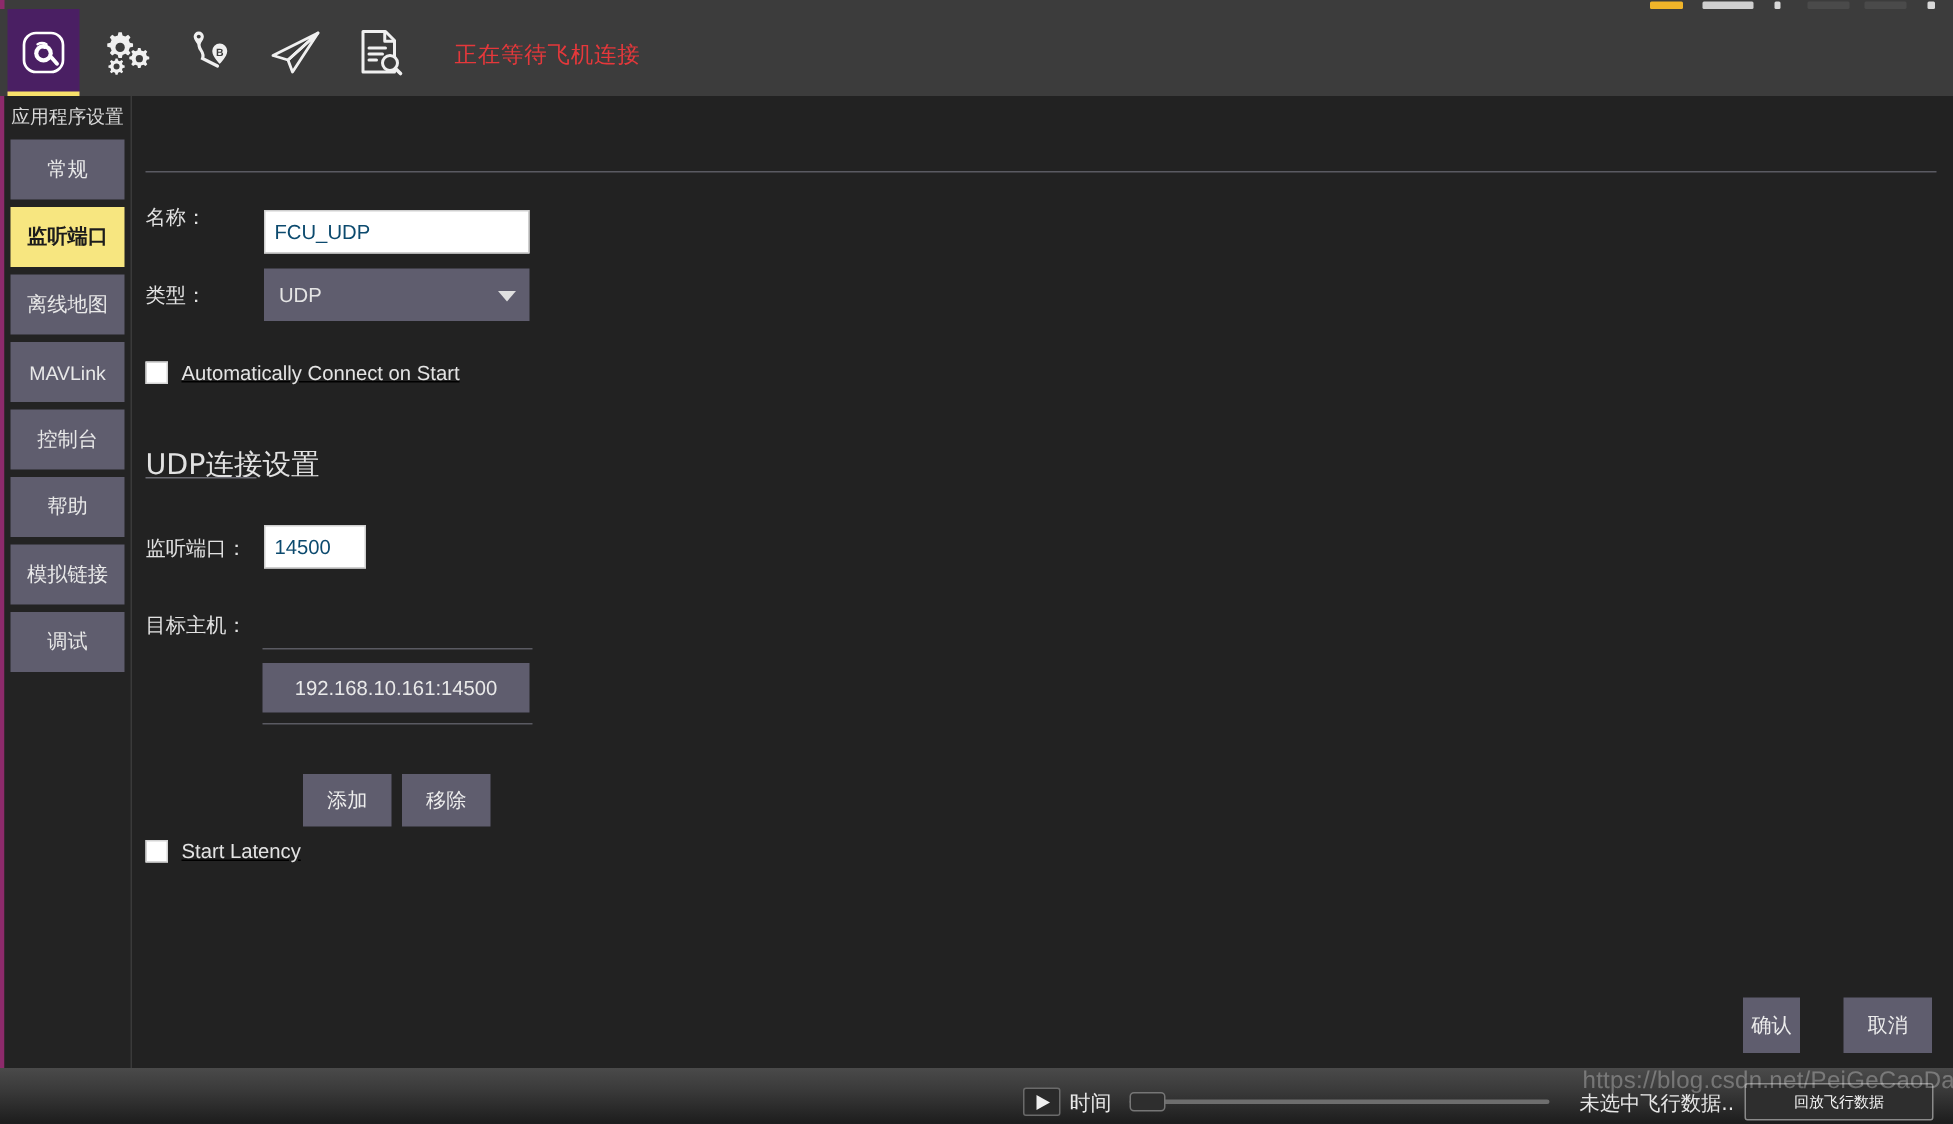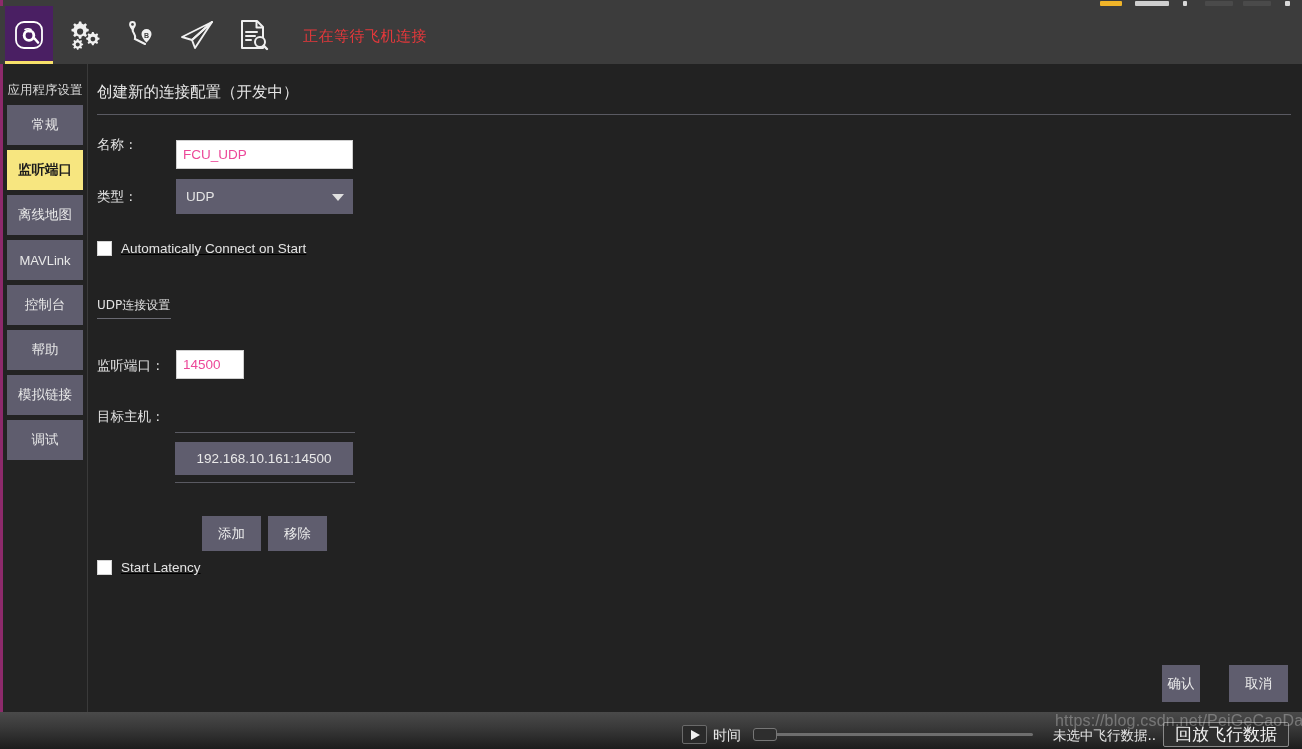--- a/index.html
+++ b/index.html
@@ -52,21 +52,20 @@
 
   
   .sidebar {
     position: absolute; left: 3px; top: 64px; width: 84px; height: 648px;
     background: #232323;
   }
   .sidebar-title {
     color: #d8d8d8; font-size: 12.5px; text-align: center;
     padding-top: 6px; padding-bottom: 6px;
     font-family: "DejaVu Sans", "Liberation Sans", sans-serif;
-    margin-top: 12px;
   }
   .side-item {
     width: 76px; height: 40px; margin: 0 auto 5px auto;
     background: #5f5d6e; color: #e8e8e8;
     display: flex; align-items: center; justify-content: center;
     font-size: 13.5px; cursor: default;
     font-family: "DejaVu Sans", "Liberation Sans", sans-serif;
   }
   .side-item.active { background: #f7e680; color: #1c1c1c; font-weight: bold; }
   .side-item.latin { font-family: "Liberation Sans", sans-serif; font-size: 13px; }
@@ -91,21 +90,21 @@
     position: absolute; left: 9px; top: 50px; width: 1194px; height: 1px;
     background: #5a5a62;
   }
 
   
   .lbl {
     position: absolute; color: #e2e2e2; font-size: 13.5px;
     font-family: "DejaVu Sans", "Liberation Sans", sans-serif;
   }
   .txtbox {
-    position: absolute; background: #ffffff; color: #ec4899;
+    position: absolute; background: #ffffff; color: #0c4a6e;
     border: 1px solid #cfcfcf; font-size: 13.5px;
     display: flex; align-items: center; padding-left: 6px;
     font-family: "Liberation Sans", sans-serif;
   }
   .combo {
     position: absolute; background: #5f5d6e; color: #e4e4e4;
     font-size: 13.5px; display: flex; align-items: center; padding-left: 10px;
     font-family: "Liberation Sans", sans-serif;
   }
   .combo .caret {
@@ -119,21 +118,21 @@
   .chk-box {
     width: 15px; height: 15px; background: #ffffff; border: 1px solid #d4d4d4;
     margin-right: 9px;
   }
   .chk-label {
     color: #e4e4e4; font-size: 13.5px;
     font-family: "Liberation Sans", sans-serif;
   }
 
   .section-head {
-    position: absolute; color: #e2e2e2; font-size: 12px;
+    position: absolute; color: #e2e2e2; font-size: 19px;
     font-family: "DejaVu Sans", "Liberation Sans", sans-serif;
   }
   .section-rule {
     position: absolute; height: 1px; background: #6a6a72;
   }
 
   .list-rule { position: absolute; height: 1px; background: #5a5a62; }
   .list-item {
     position: absolute; background: #5f5d6e; color: #e9e9e9;
     font-size: 13.5px; display: flex; align-items: center; justify-content: center;
@@ -173,21 +172,21 @@
     position: absolute; left: 753px; top: 728px; width: 24px; height: 13px;
     background: #2e2e2e; border: 1px solid #767676; border-radius: 3px;
   }
   .status-text {
     position: absolute; left: 1053px; top: 727px; color: #e6e6e6; font-size: 13.5px;
     font-family: "DejaVu Sans", "Liberation Sans", sans-serif; white-space: nowrap;
   }
   .replay-btn {
     position: absolute; left: 1163px; top: 722px; width: 126px; height: 25px;
     background: #2e2e2e; border: 1px solid #8a8a8a; border-radius: 2px;
-    color: #f2f2f2; font-size: 17px;
+    color: #f2f2f2; font-size: 10px;
     display: flex; align-items: center; justify-content: center;
     font-family: "DejaVu Sans", "Liberation Sans", sans-serif;
   }
   .watermark {
     position: absolute; left: 1055px; top: 712px;
     color: rgba(245,245,245,0.30); font-size: 16px;
     font-family: "Liberation Sans", sans-serif; white-space: nowrap;
     pointer-events: none; letter-spacing: .2px;
   }
 </style>
@@ -274,21 +273,20 @@
     <div class="side-item">控制台</div>
     <div class="side-item">帮助</div>
     <div class="side-item">模拟链接</div>
     <div class="side-item">调试</div>
   </div>
 
   <div class="v-divider"></div>
 
   <div class="content">
 
-    <div class="panel-title">创建新的连接配置（开发中）</div>
     <div class="title-rule"></div>
 
     <div class="lbl" style="left:9px; top:72px;">名称：</div>
     <div class="txtbox" style="left:88px; top:76px; width:177px; height:29px;">FCU_UDP</div>
 
     <div class="lbl" style="left:9px; top:124px;">类型：</div>
     <div class="combo" style="left:88px; top:115px; width:177px; height:35px;">
       <span>UDP</span>
       <span class="caret"></span>
     </div>

